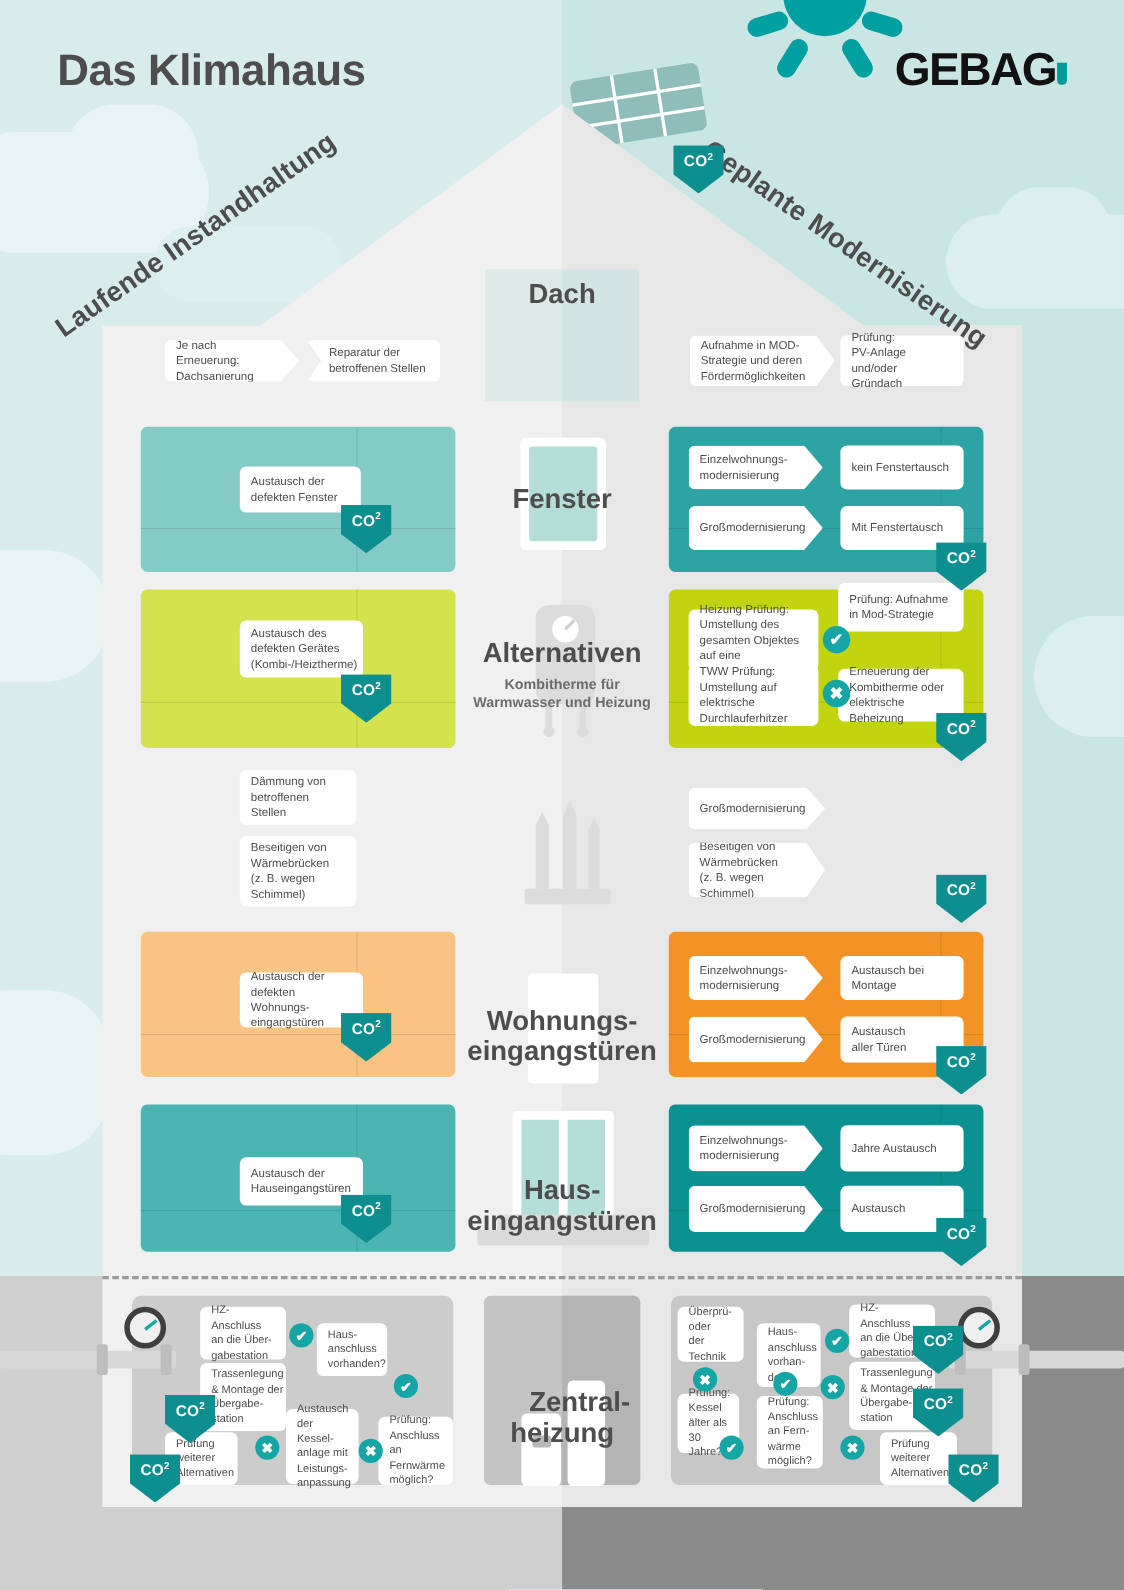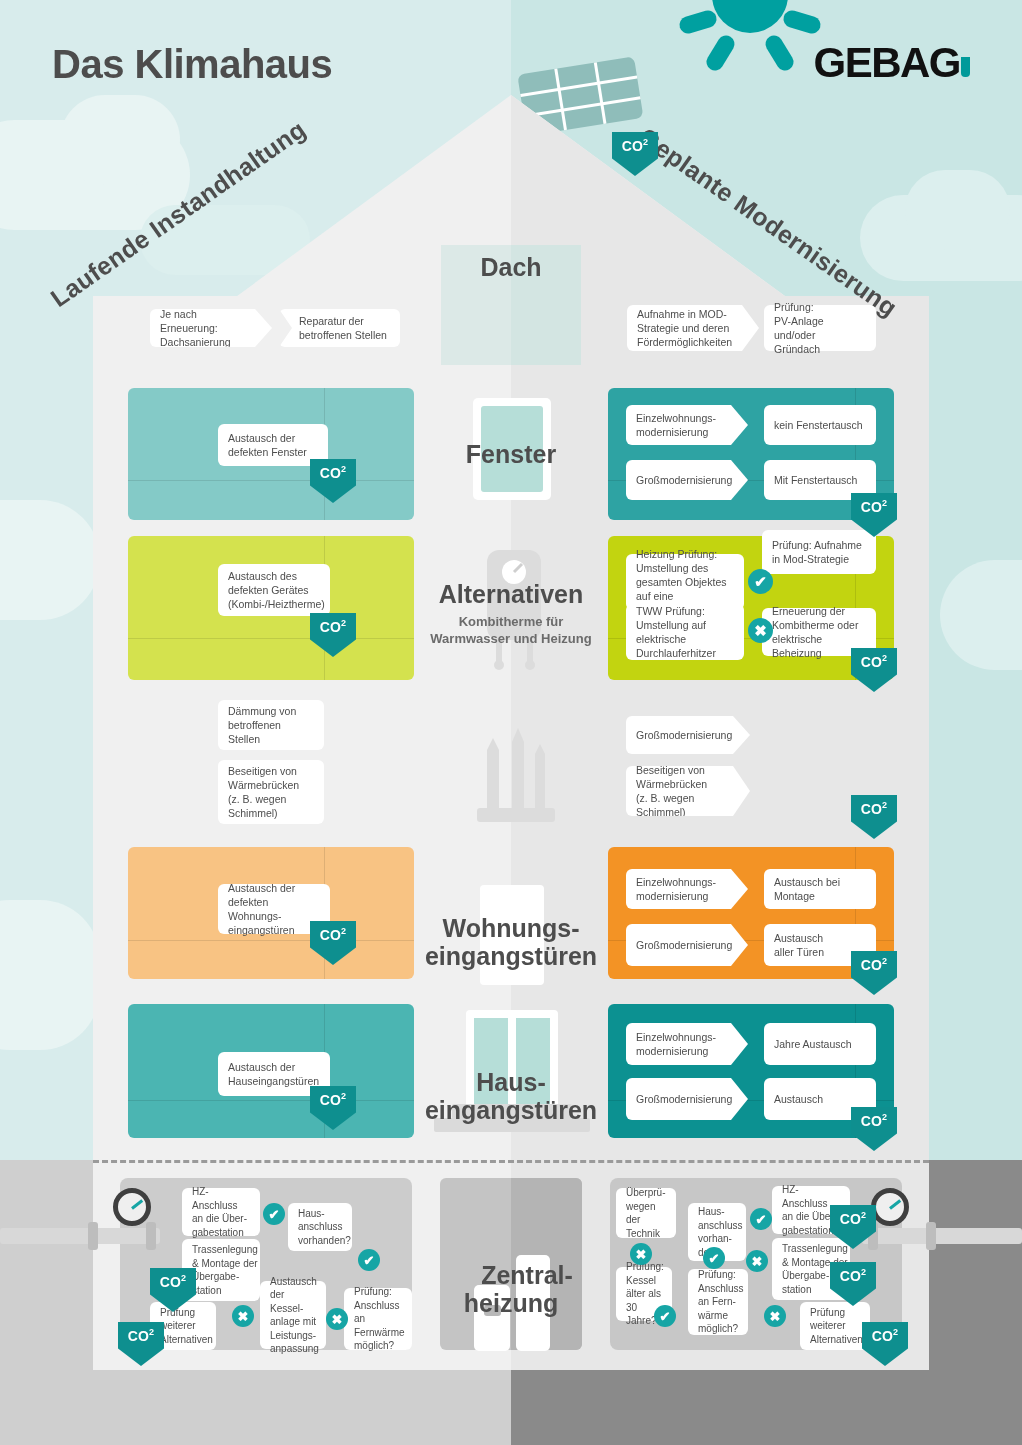--- a/index.html
+++ b/index.html
@@ -397,21 +397,21 @@
   <div class="mark sm" style="left:232px;top:1305px;">✖</div>
   <div class="box" style="left:150px;top:1302px;width:66px;height:48px;font-size:10px;white-space:pre-line;">Prüfung
 weiterer
 Alternativen</div>
   <div class="co2" style="left:118px;top:1322px;">
     <span>CO</span>
       <sub>2</sub>
   </div>
 
   <div class="box" style="left:616px;top:1188px;width:60px;height:50px;font-size:10px;white-space:pre-line;">Überprü-
-wegen
+oder
 der Technik</div>
   <div class="mark sm" style="left:630px;top:1243px;">✖</div>
   <div class="box" style="left:616px;top:1267px;width:56px;height:54px;font-size:10px;white-space:pre-line;">Prüfung:
 Kessel
 älter als
 30 Jahre?</div>
   <div class="mark sm" style="left:654px;top:1305px;">✔</div>
 
   <div class="box" style="left:688px;top:1203px;width:58px;height:58px;font-size:10px;white-space:pre-line;">Haus-
 anschluss

